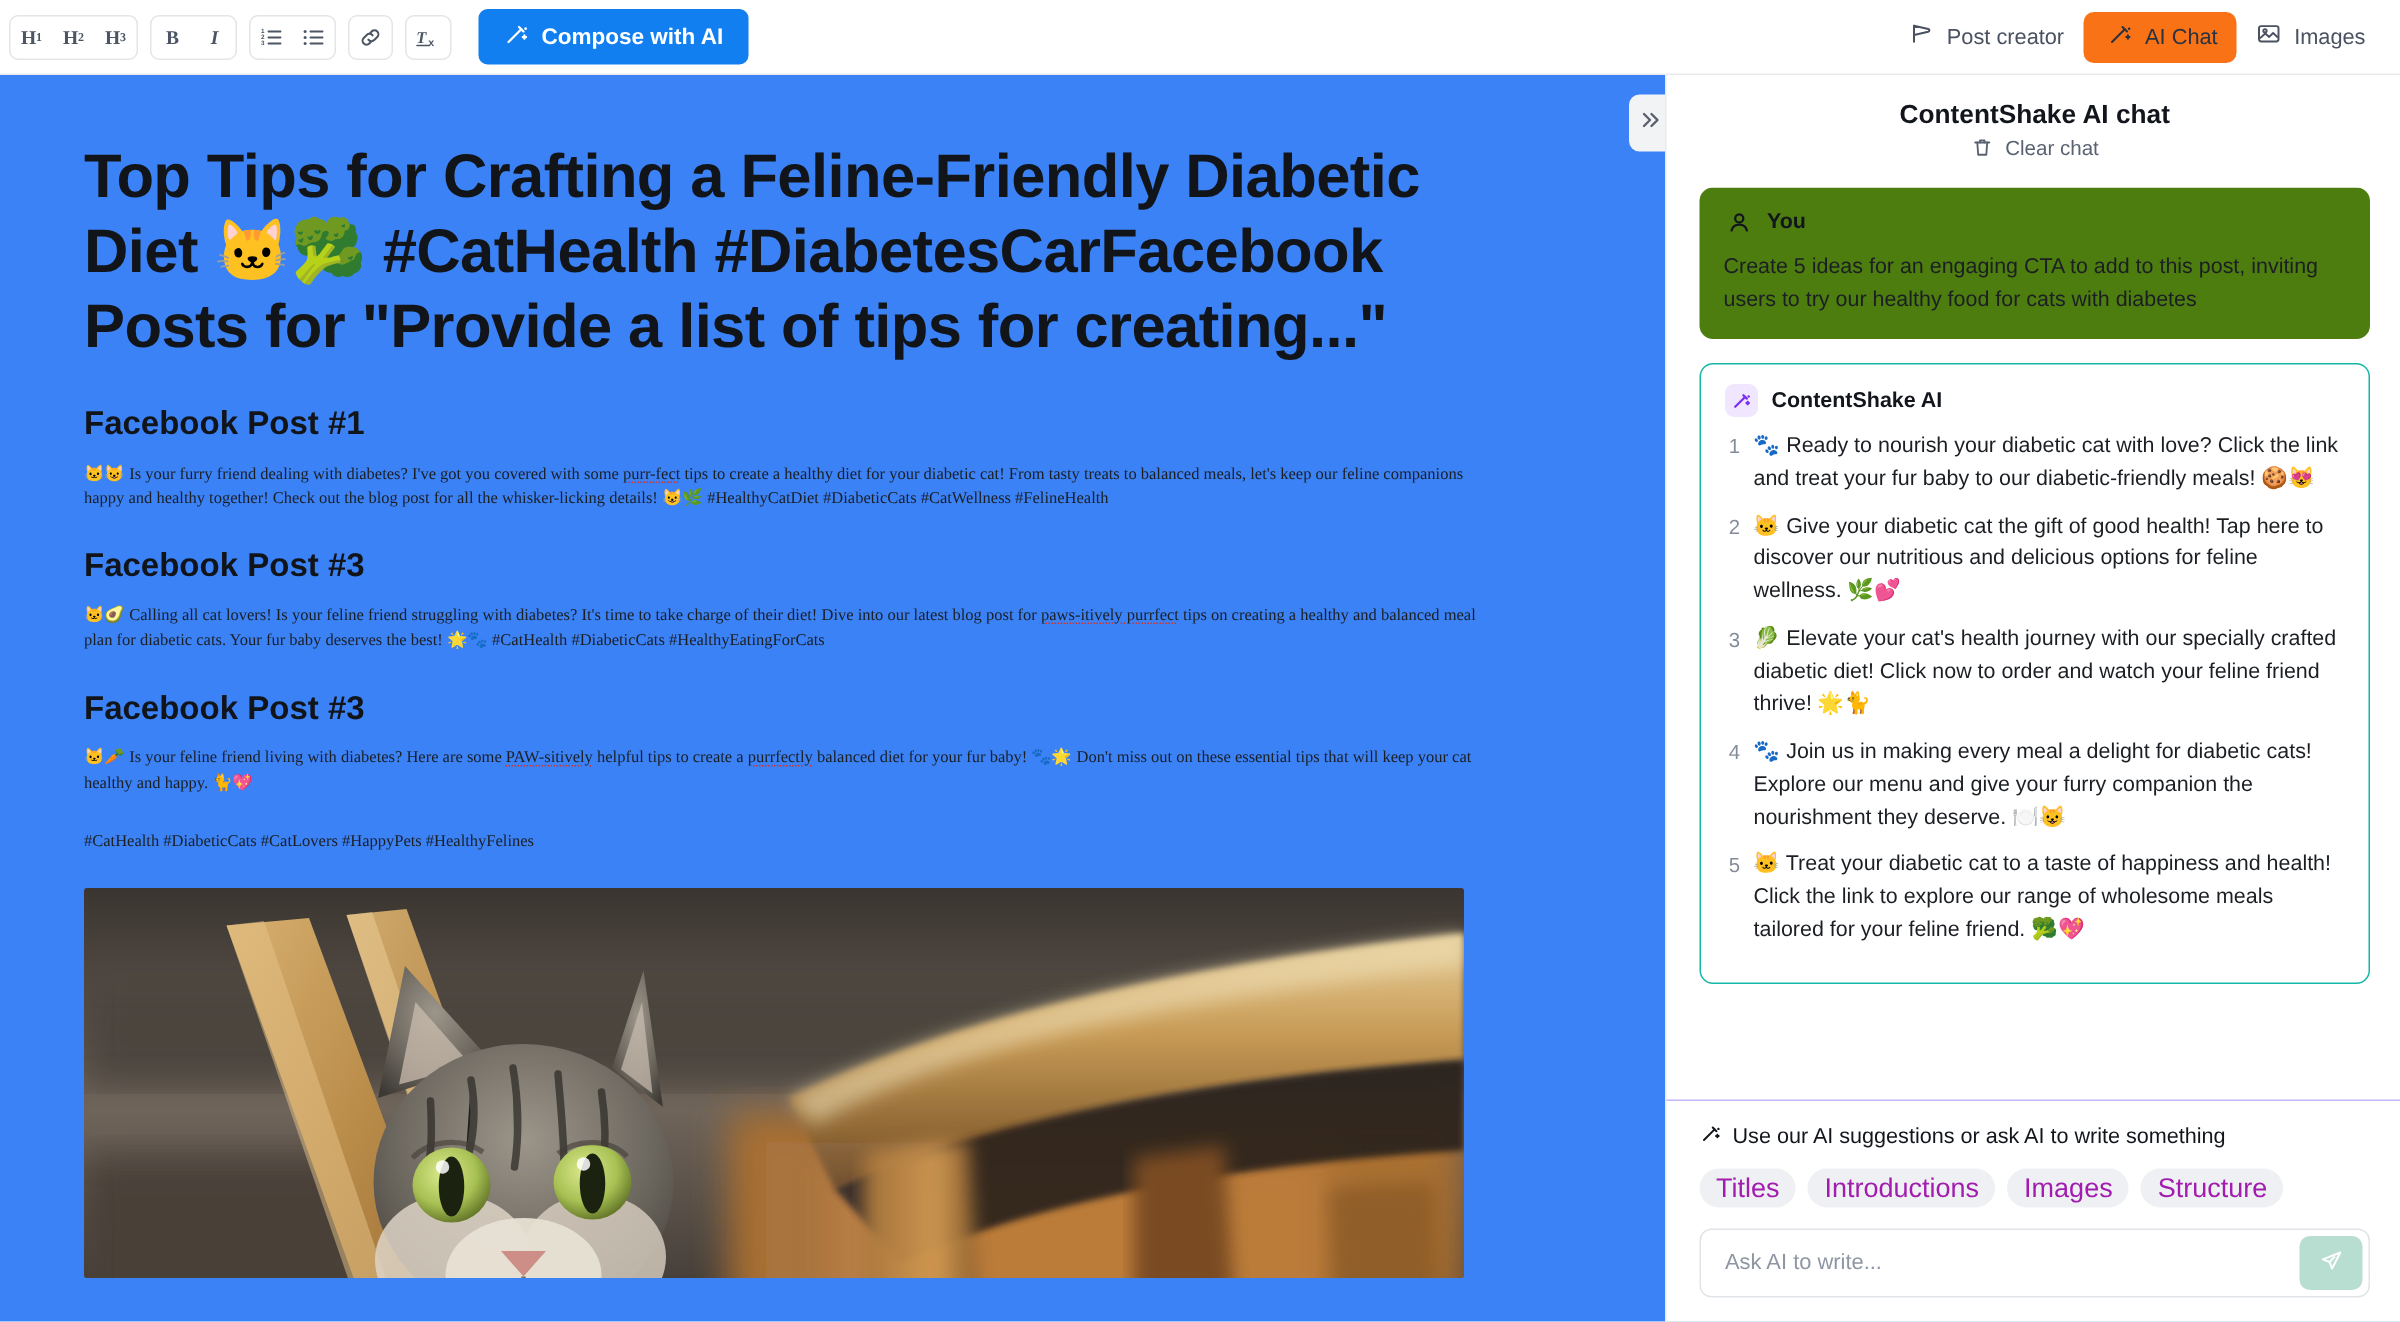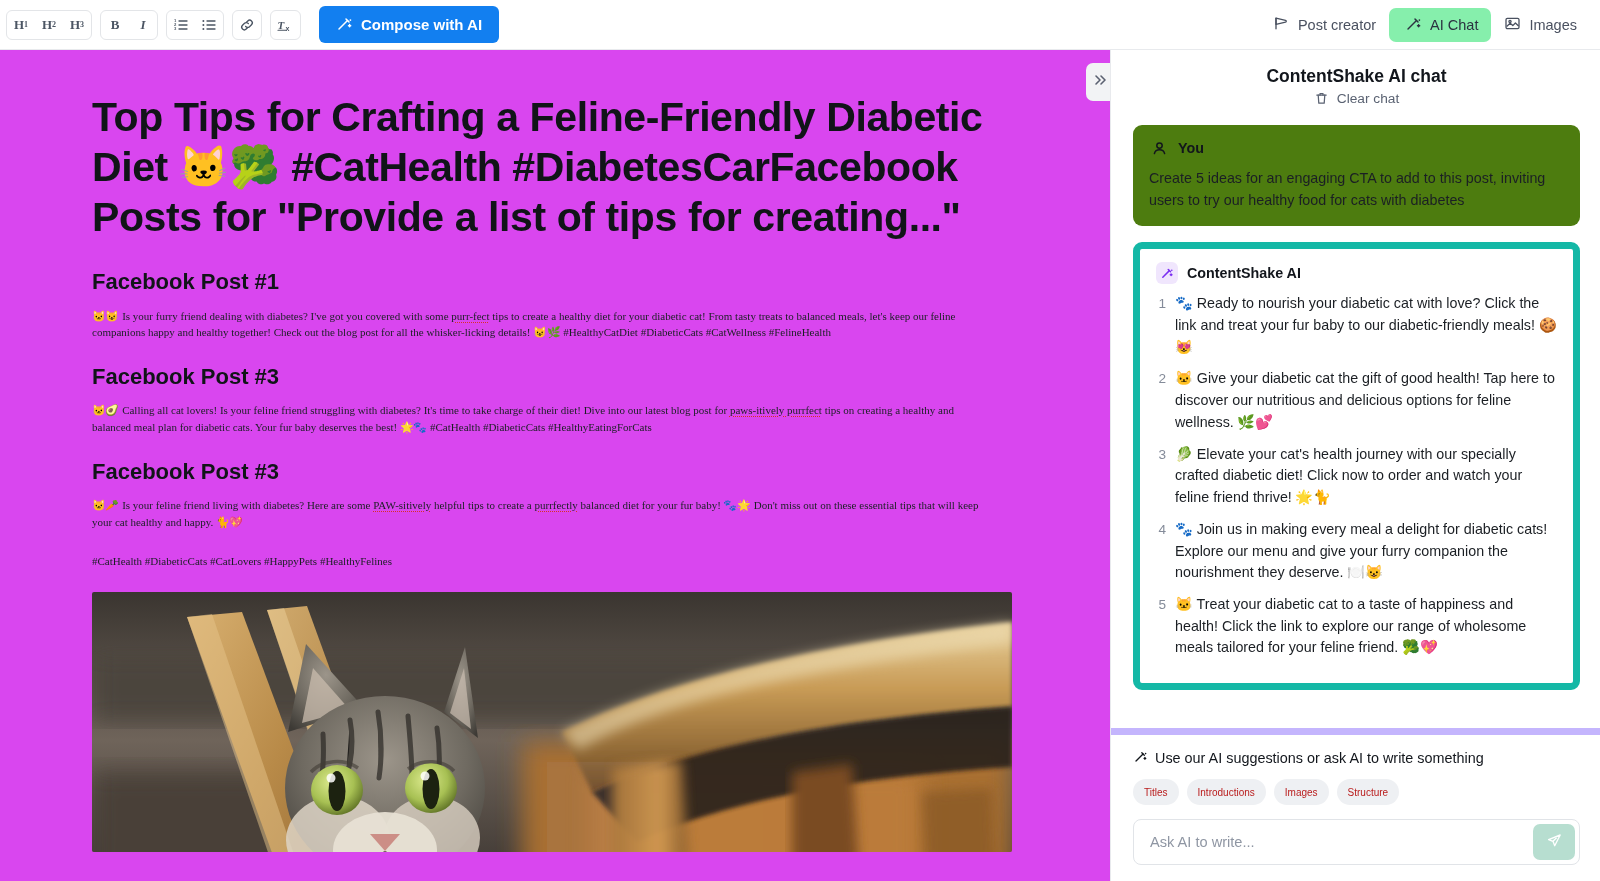--- a/index.html
+++ b/index.html
@@ -68,32 +68,31 @@
     padding: 0 13px;
     border-radius: 7px;
     color: #4a5160;
     font-size: 14.5px;
     background: transparent;
     border: none;
     cursor: pointer;
     white-space: nowrap;
     font-family: "Liberation Sans", sans-serif;
   }
-  .tb-tab.active { background: #86efac; color: #2b3240; padding-left: 16px; }
+  .tb-tab.active { background: #f97316; color: #2b3240; padding-left: 16px; }
 
   
   .body-split { flex: 1; display: flex; min-height: 0; position: relative; }
 
   
   .editor-wrap {
     width: 1110px;
     overflow: hidden;
-    background: #d946ef;
+    background: #3b82f6;
     position: relative;
-    padding-left: 36px;
   }
   .editor {
     padding: 42px 120px 0 56px;
   }
   .doc-title {
     font-size: 41px;
     line-height: 1.22;
     font-weight: 700;
     color: #111418;
     letter-spacing: -0.4px;
@@ -192,21 +191,21 @@
   .user-avatar {
     width: 20px; height: 20px;
     display: flex; align-items: center; justify-content: center;
     color: #12161c;
   }
   .msg-user-text {
     font-size: 14.3px; line-height: 1.55; color: #1b1f24;
   }
 
   .msg-ai {
-    border: 7px solid #14b8a6;
+    border: 1px solid #14b8a6;
     border-radius: 9px;
     padding: 13px 16px 14px 16px;
     background: #fff;
   }
   .ai-avatar {
     width: 22px; height: 22px;
     border-radius: 6px;
     background: #f0e6fd;
     display: flex; align-items: center; justify-content: center;
     color: #7b2ff2;
@@ -233,36 +232,36 @@
     background: #fbfbfc;
     color: #3c434f;
     font-size: 13.2px;
     cursor: pointer;
     white-space: nowrap;
     font-family: "Liberation Sans", sans-serif;
   }
 
   
   .composer {
-    border-top: 7px solid #c4b5fd;
+    border-top: 1px solid #c4b5fd;
     padding: 14px 20px 16px 22px;
   }
   .composer-hint {
     display: flex; align-items: center; gap: 7px;
     font-size: 14.4px; color: #12161c;
     margin-bottom: 12px;
   }
   .chips { display: flex; gap: 8px; margin-bottom: 14px; flex-wrap: wrap; }
   .chip {
     height: 26px;
     padding: 0 11px;
     border-radius: 13px;
     background: #eef0f3;
-    color: #b91c1c;
-    font-size: 10px;
+    color: #a21caf;
+    font-size: 18px;
     display: flex; align-items: center;
     border: none; cursor: pointer;
     font-family: "Liberation Sans", sans-serif;
   }
 
   .input-row {
     position: relative;
     border: 1px solid #e1e4e8;
     border-radius: 8px;
     height: 46px;

